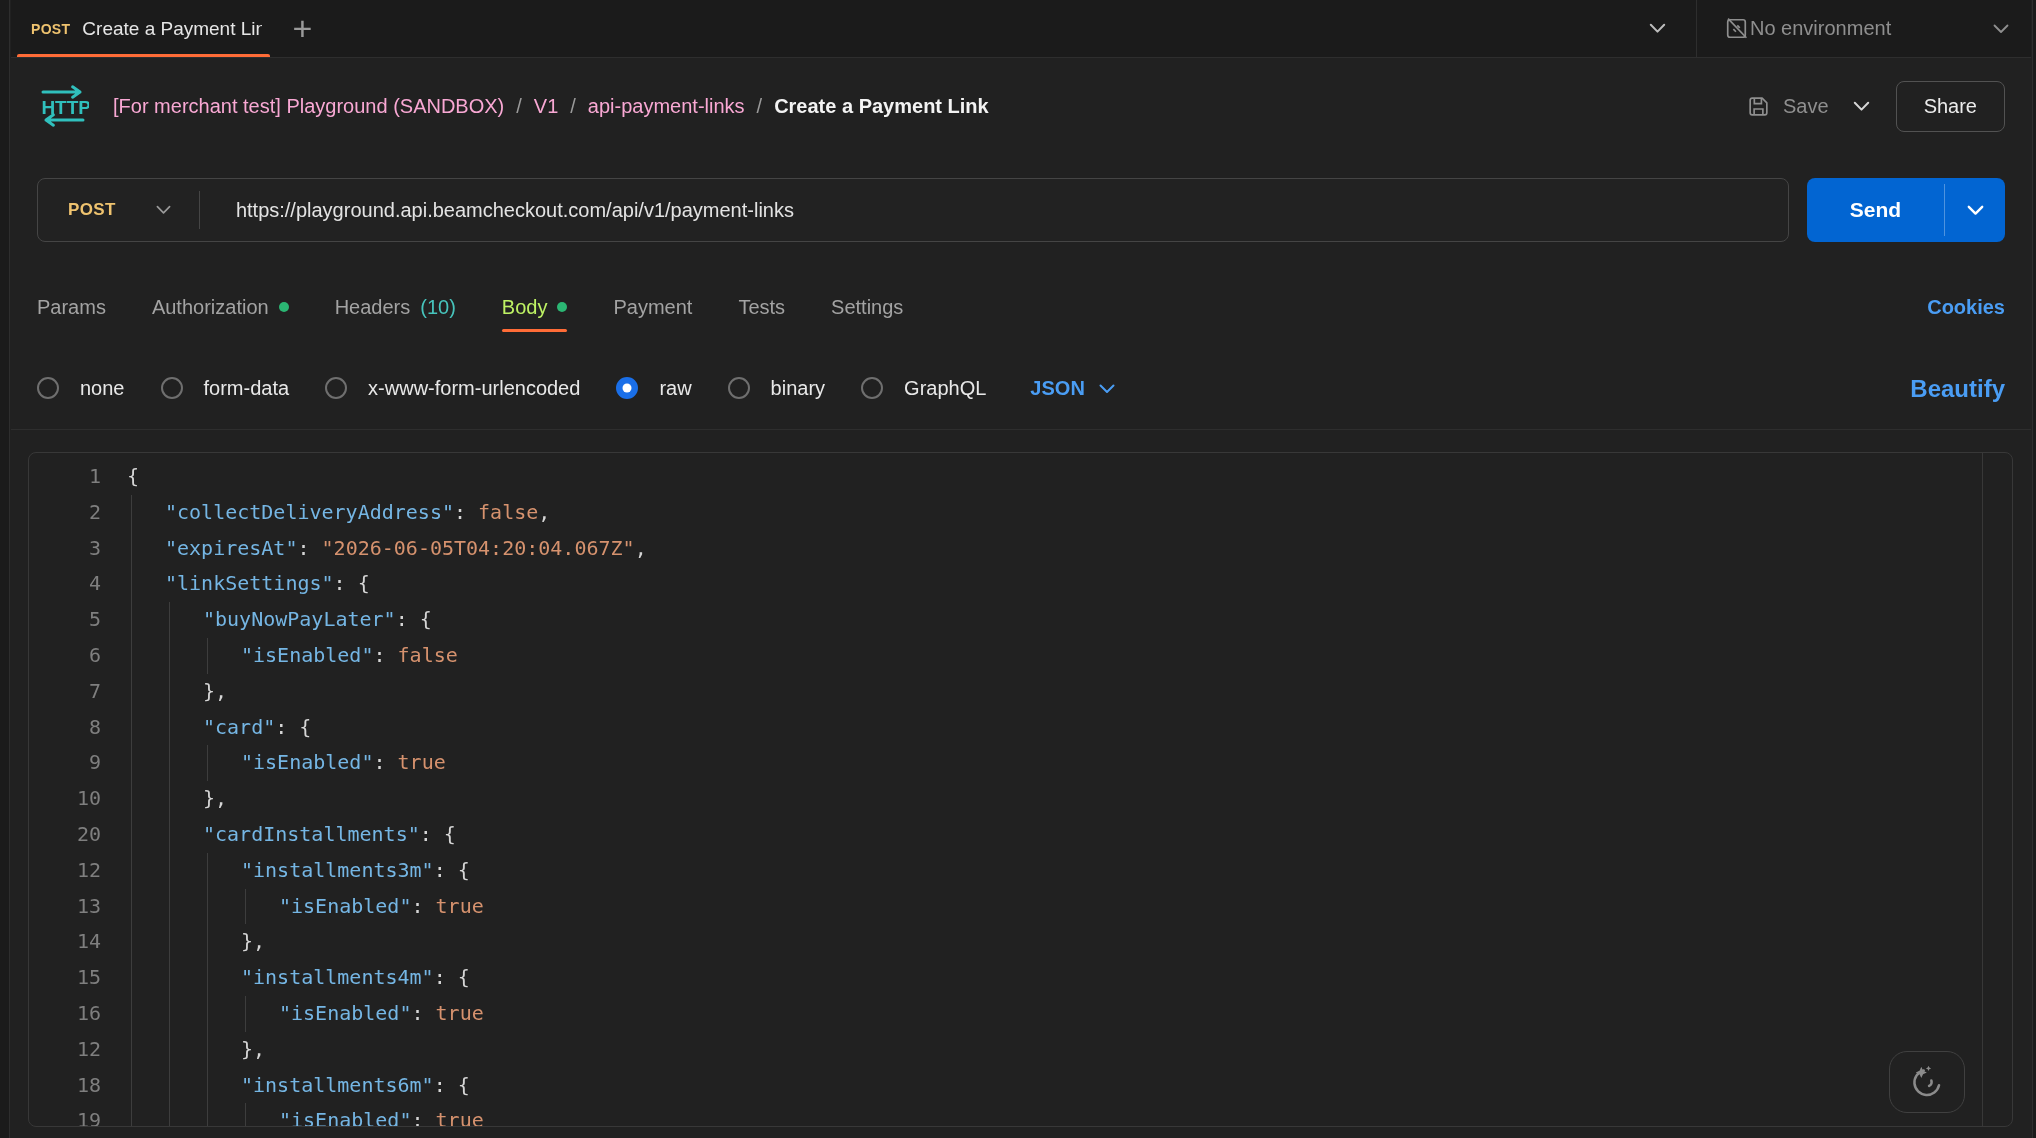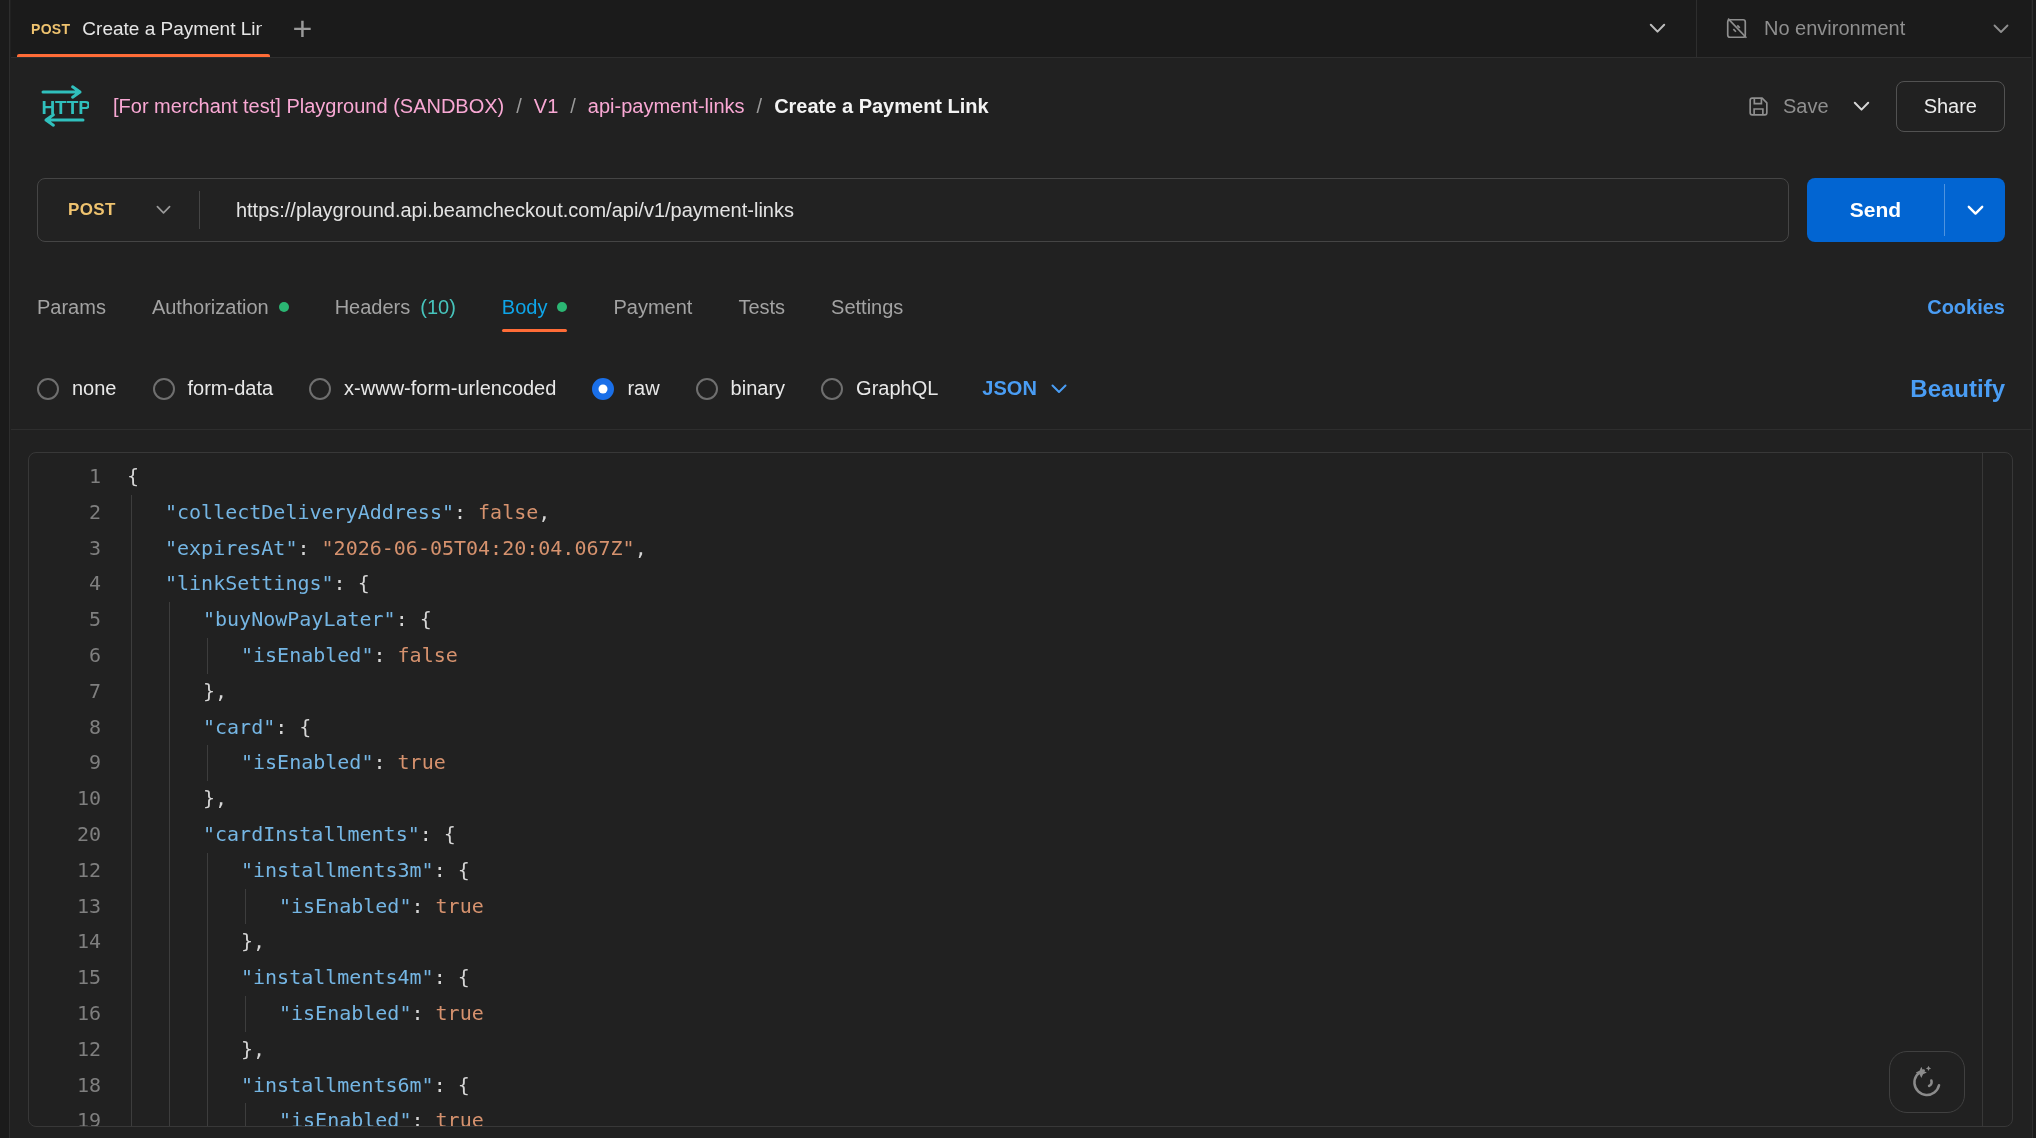--- a/index.html
+++ b/index.html
@@ -19,21 +19,21 @@
     display:flex; align-items:stretch; }
   .file-tab { position:relative; display:flex; align-items:center; gap:12px; padding:0 14px 0 20px; cursor:pointer; }
   .tab-method { color:#efc36f; font-weight:700; font-size:14px; letter-spacing:.3px; }
   .tab-title { font-size:19px; color:#e6e6e6; white-space:nowrap; overflow:hidden; width:180px; }
   .tab-underline { position:absolute; left:6px; right:6px; bottom:0; height:3px; background:#ff6c37; border-radius:2px 2px 0 0; }
   .plus-btn { width:52px; display:flex; align-items:center; justify-content:center;
     color:#9a9a9a; font-size:34px; font-weight:200; cursor:pointer; }
   .topbar-spacer { flex:1; }
   .topbar-chevron { display:flex; align-items:center; color:#bdbdbd; padding:0 30px; cursor:pointer; }
   .topbar-divider { width:1px; background:#2e2e2e; }
-  .env-select { width:334px; display:flex; align-items:center; gap:14px; padding:0 22px 0 26px;
+  .env-select { width:334px; display:flex; align-items:center; padding:0 22px 0 26px;
     color:#8f8f8f; cursor:pointer; }
   .env-label { font-size:20px; flex:1; white-space:nowrap; }
 
   
   .crumb-row { height:96px; flex:none; display:flex; align-items:center; padding:0 26px; }
   .http-badge { margin-right:24px; display:flex; align-items:center; color:#30c0bd; }
   .crumbs { display:flex; align-items:center; font-size:20px; white-space:nowrap; overflow:hidden; }
   .crumb { color:#f9a8d4; cursor:pointer; }
   .crumb.current { color:#f3f3f3; font-weight:700; cursor:default; }
   .crumb-sep { color:#9a9a9a; margin:0 12px; }
@@ -55,31 +55,31 @@
     overflow:hidden; flex:none; }
   .send-main { flex:1; display:flex; align-items:center; justify-content:center; color:#fff;
     font-weight:700; font-size:21px; cursor:pointer; }
   .send-vdiv { width:1px; background:rgba(255,255,255,.3); margin:6px 0; }
   .send-caret { width:60px; display:flex; align-items:center; justify-content:center; color:#fff; cursor:pointer; }
 
   
   .tabs-row { height:82px; flex:none; display:flex; align-items:center; padding:0 26px; gap:46px; }
   .req-tab { position:relative; height:58px; display:flex; align-items:center; gap:10px;
     color:#a3a3a3; font-size:20px; cursor:pointer; white-space:nowrap; }
-  .req-tab.active { color:#0ea5e9; }
+  .req-tab.active { color:#bef264; }
   .req-tab.active::after { content:""; position:absolute; left:0; right:0; bottom:4px; height:3px;
     background:#ff6c37; border-radius:2px; }
   .req-tab .count { color:#47c4bc; }
   .req-tab .dot { width:10px; height:10px; border-radius:50%; background:#2bb673; }
   .cookies-link { margin-left:auto; color:#4a9df4; font-size:20px; font-weight:700; cursor:pointer; }
 
   
   .radios-row { height:82px; flex:none; display:flex; align-items:center; padding:0 26px; gap:36px;
     border-bottom:1px solid #2e2e2e; }
-  .radio-item { display:flex; align-items:flex-end; gap:13px; cursor:pointer; }
+  .radio-item { display:flex; align-items:flex-start; gap:21px; cursor:pointer; }
   .radio-circle { width:22px; height:22px; border-radius:50%; border:2px solid #6f6f6f; position:relative; flex:none; }
   .radio-item.selected .radio-circle { border-color:#1a6fe8; background:#1a6fe8; }
   .radio-item.selected .radio-circle::after { content:""; position:absolute; left:50%; top:50%;
     width:9px; height:9px; border-radius:50%; background:#fff; transform:translate(-50%,-50%); }
   .radio-label { font-size:20px; color:#e8e8e8; white-space:nowrap; }
   .json-select { display:flex; align-items:center; gap:14px; color:#4a9df4; font-weight:700;
     font-size:20px; margin-left:8px; cursor:pointer; }
   .beautify-link { margin-left:auto; color:#4a9df4; font-size:24px; font-weight:700; cursor:pointer; }
 
   

